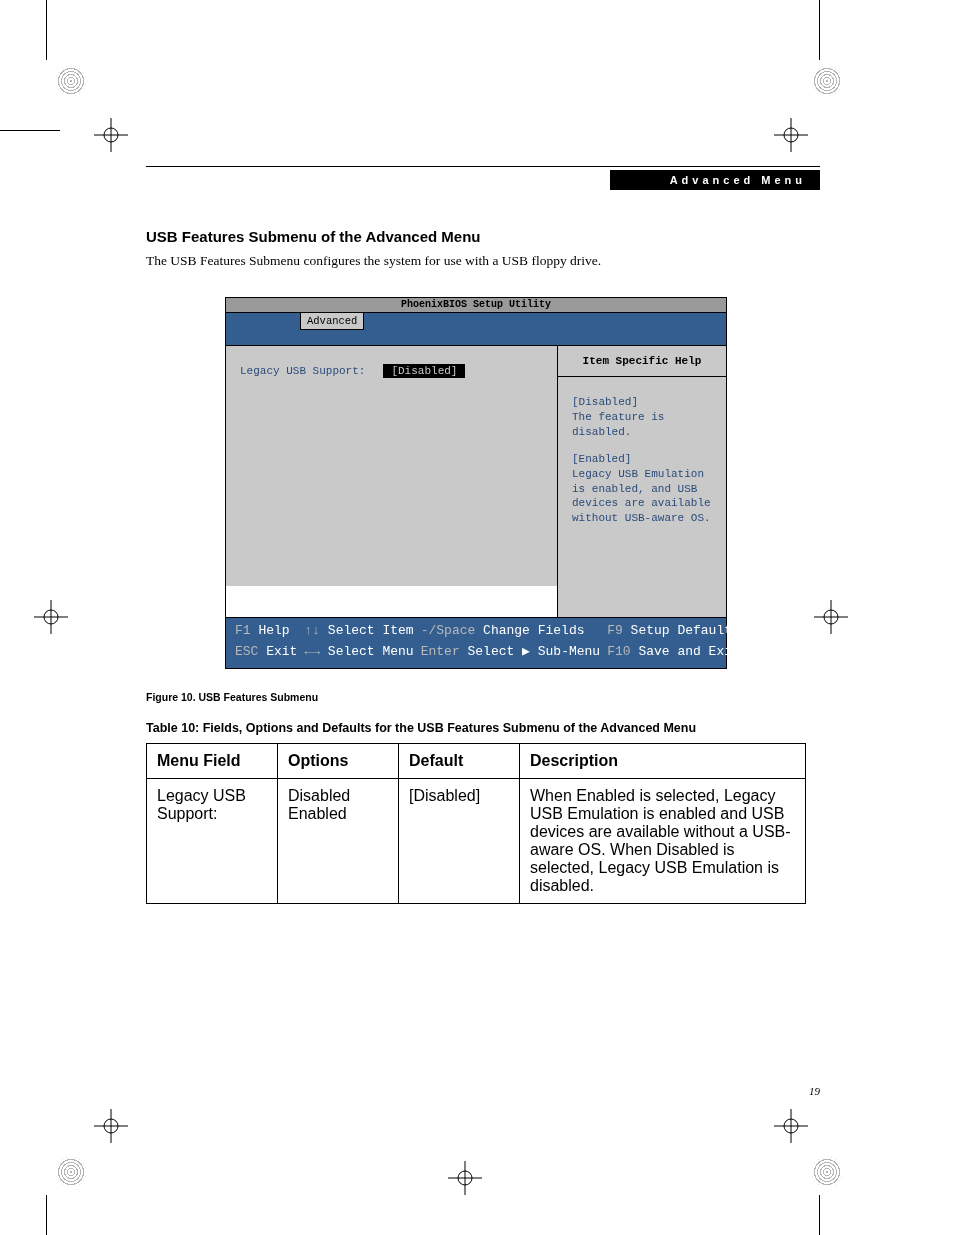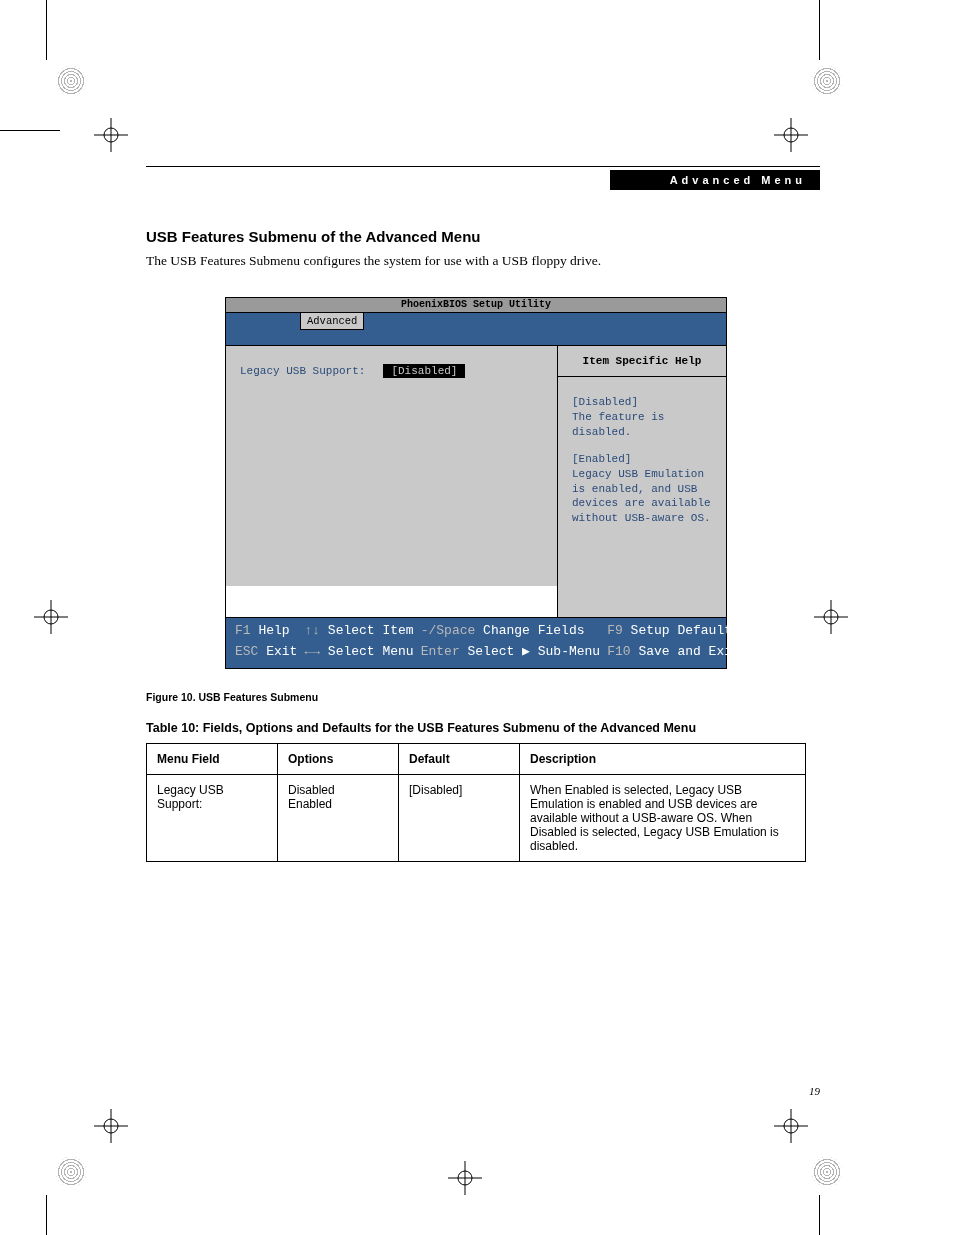--- a/index.html
+++ b/index.html
@@ -157,21 +157,21 @@
   .tbl-cap {
     font-family: Arial, Helvetica, sans-serif;
     font-weight: 700;
     font-size: 12.5px;
     margin: 0 0 8px 0;
   }
   table.optstbl {
     border-collapse: collapse;
     width: 100%;
     font-family: "Segoe UI", Arial, Helvetica, sans-serif;
-    font-size: 12px;
+    font-size: 16px;
   }
   table.optstbl th, table.optstbl td {
     border: 1px solid #000;
     padding: 8px 10px;
     text-align: left;
     vertical-align: top;
   }
   table.optstbl th { font-weight: 700; }
   .page-num {
     position: absolute;

